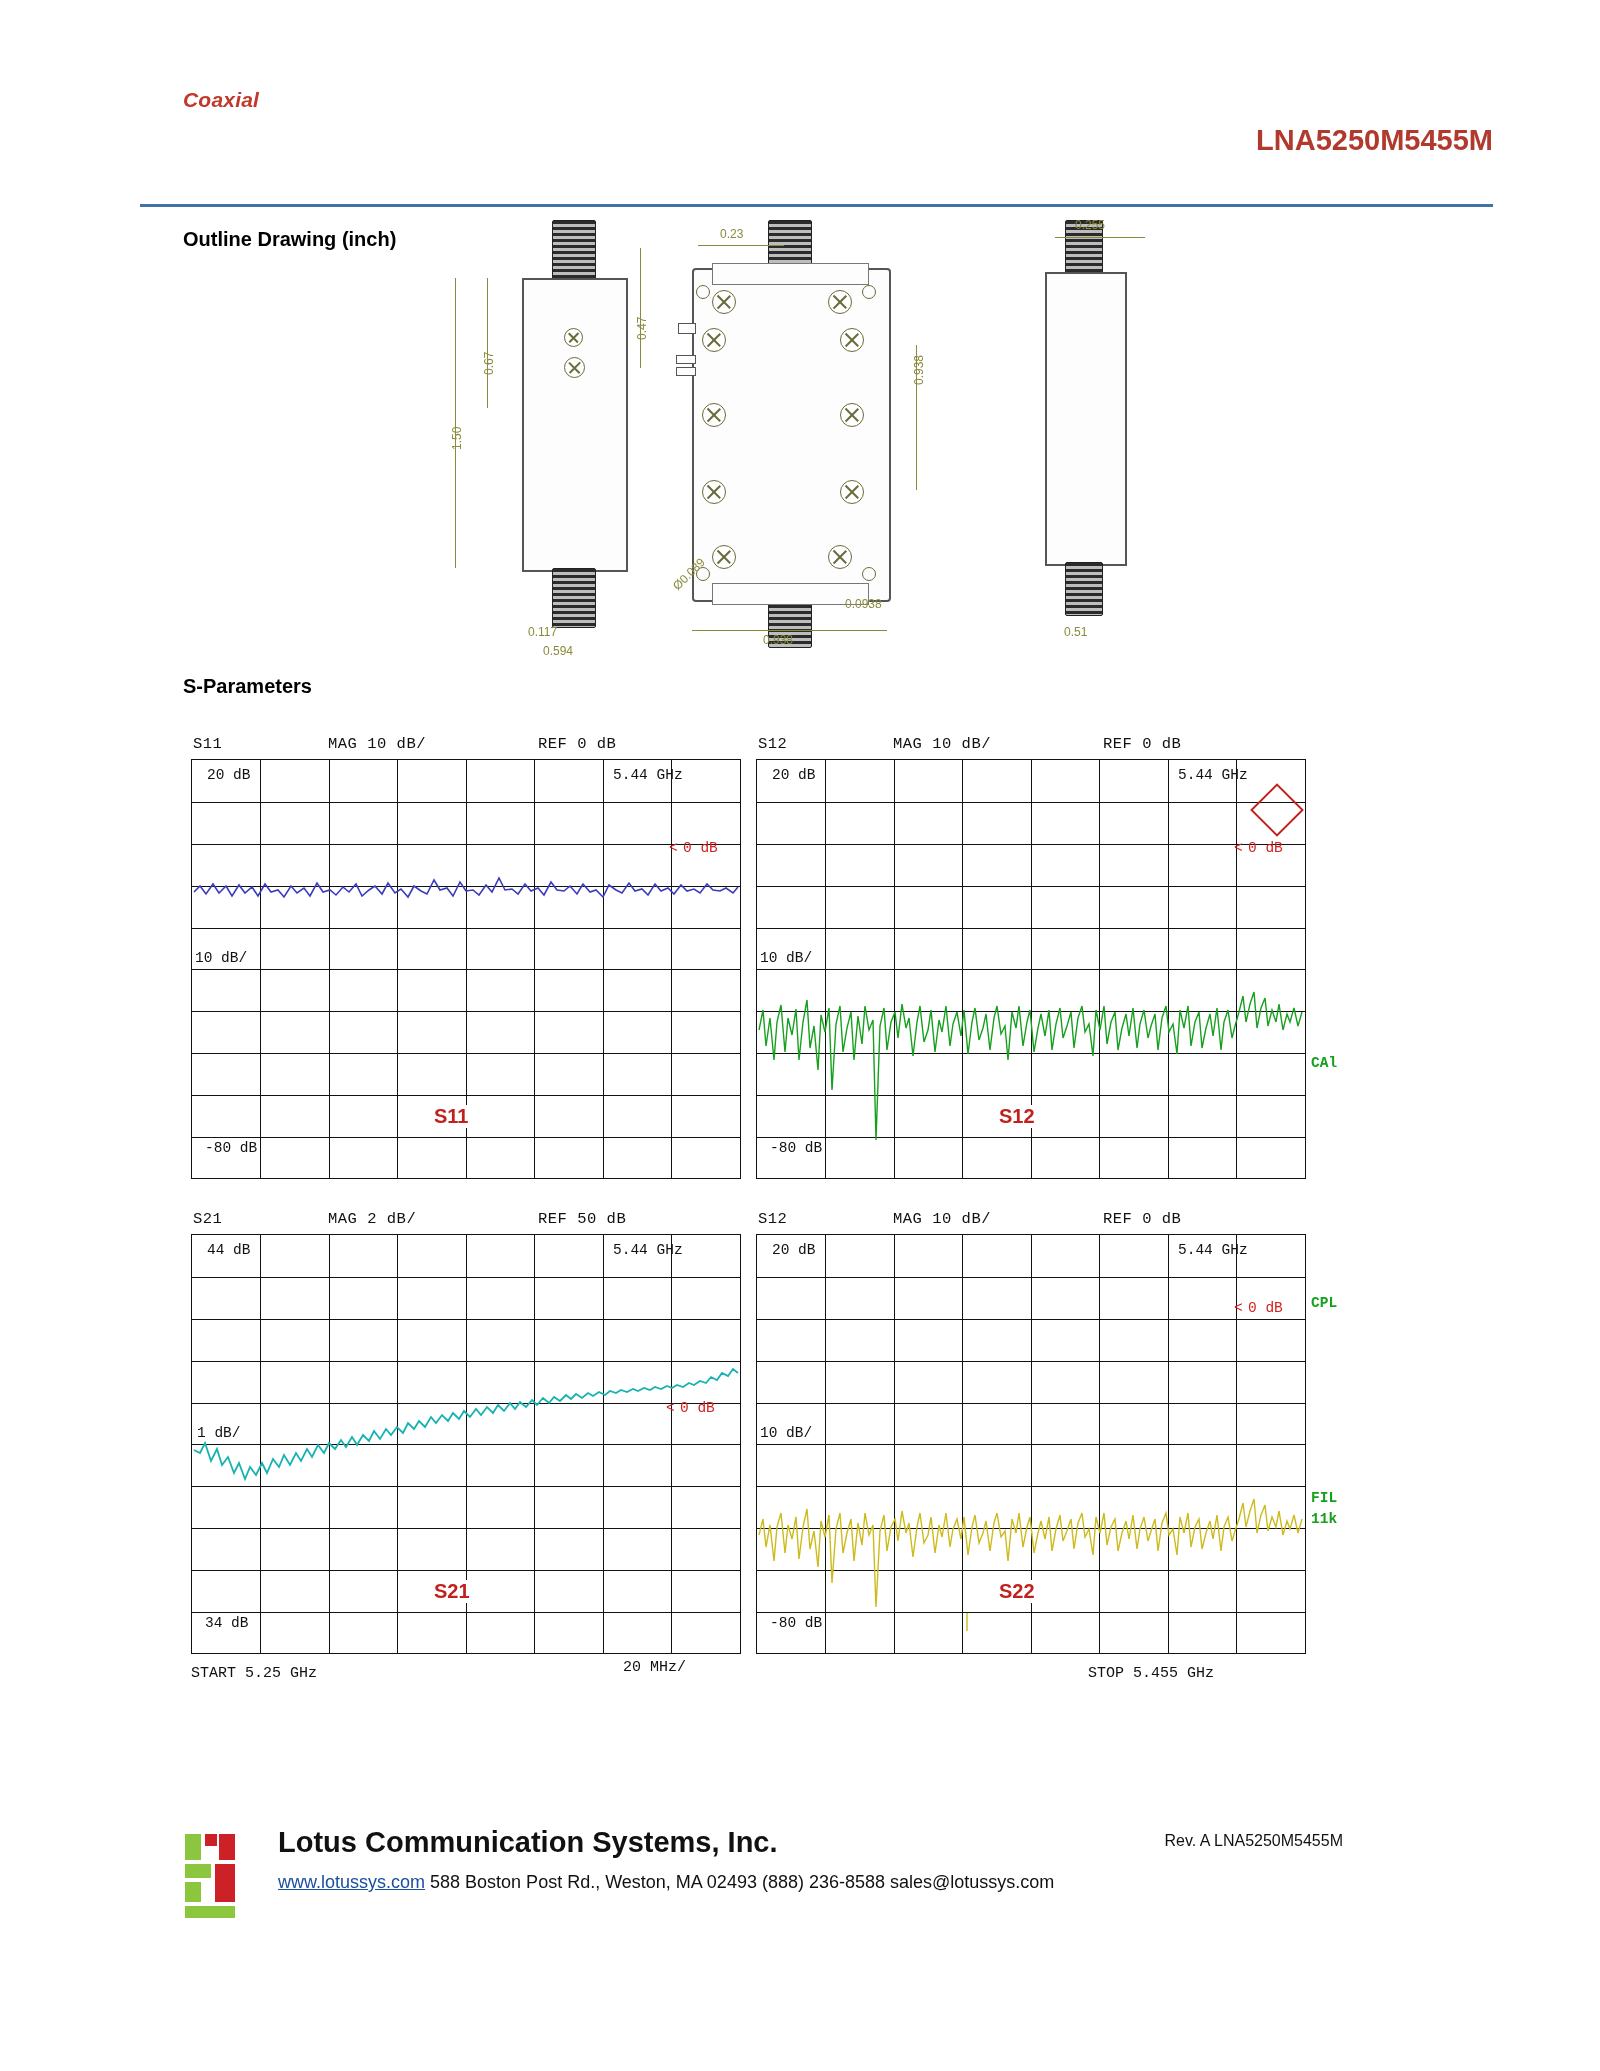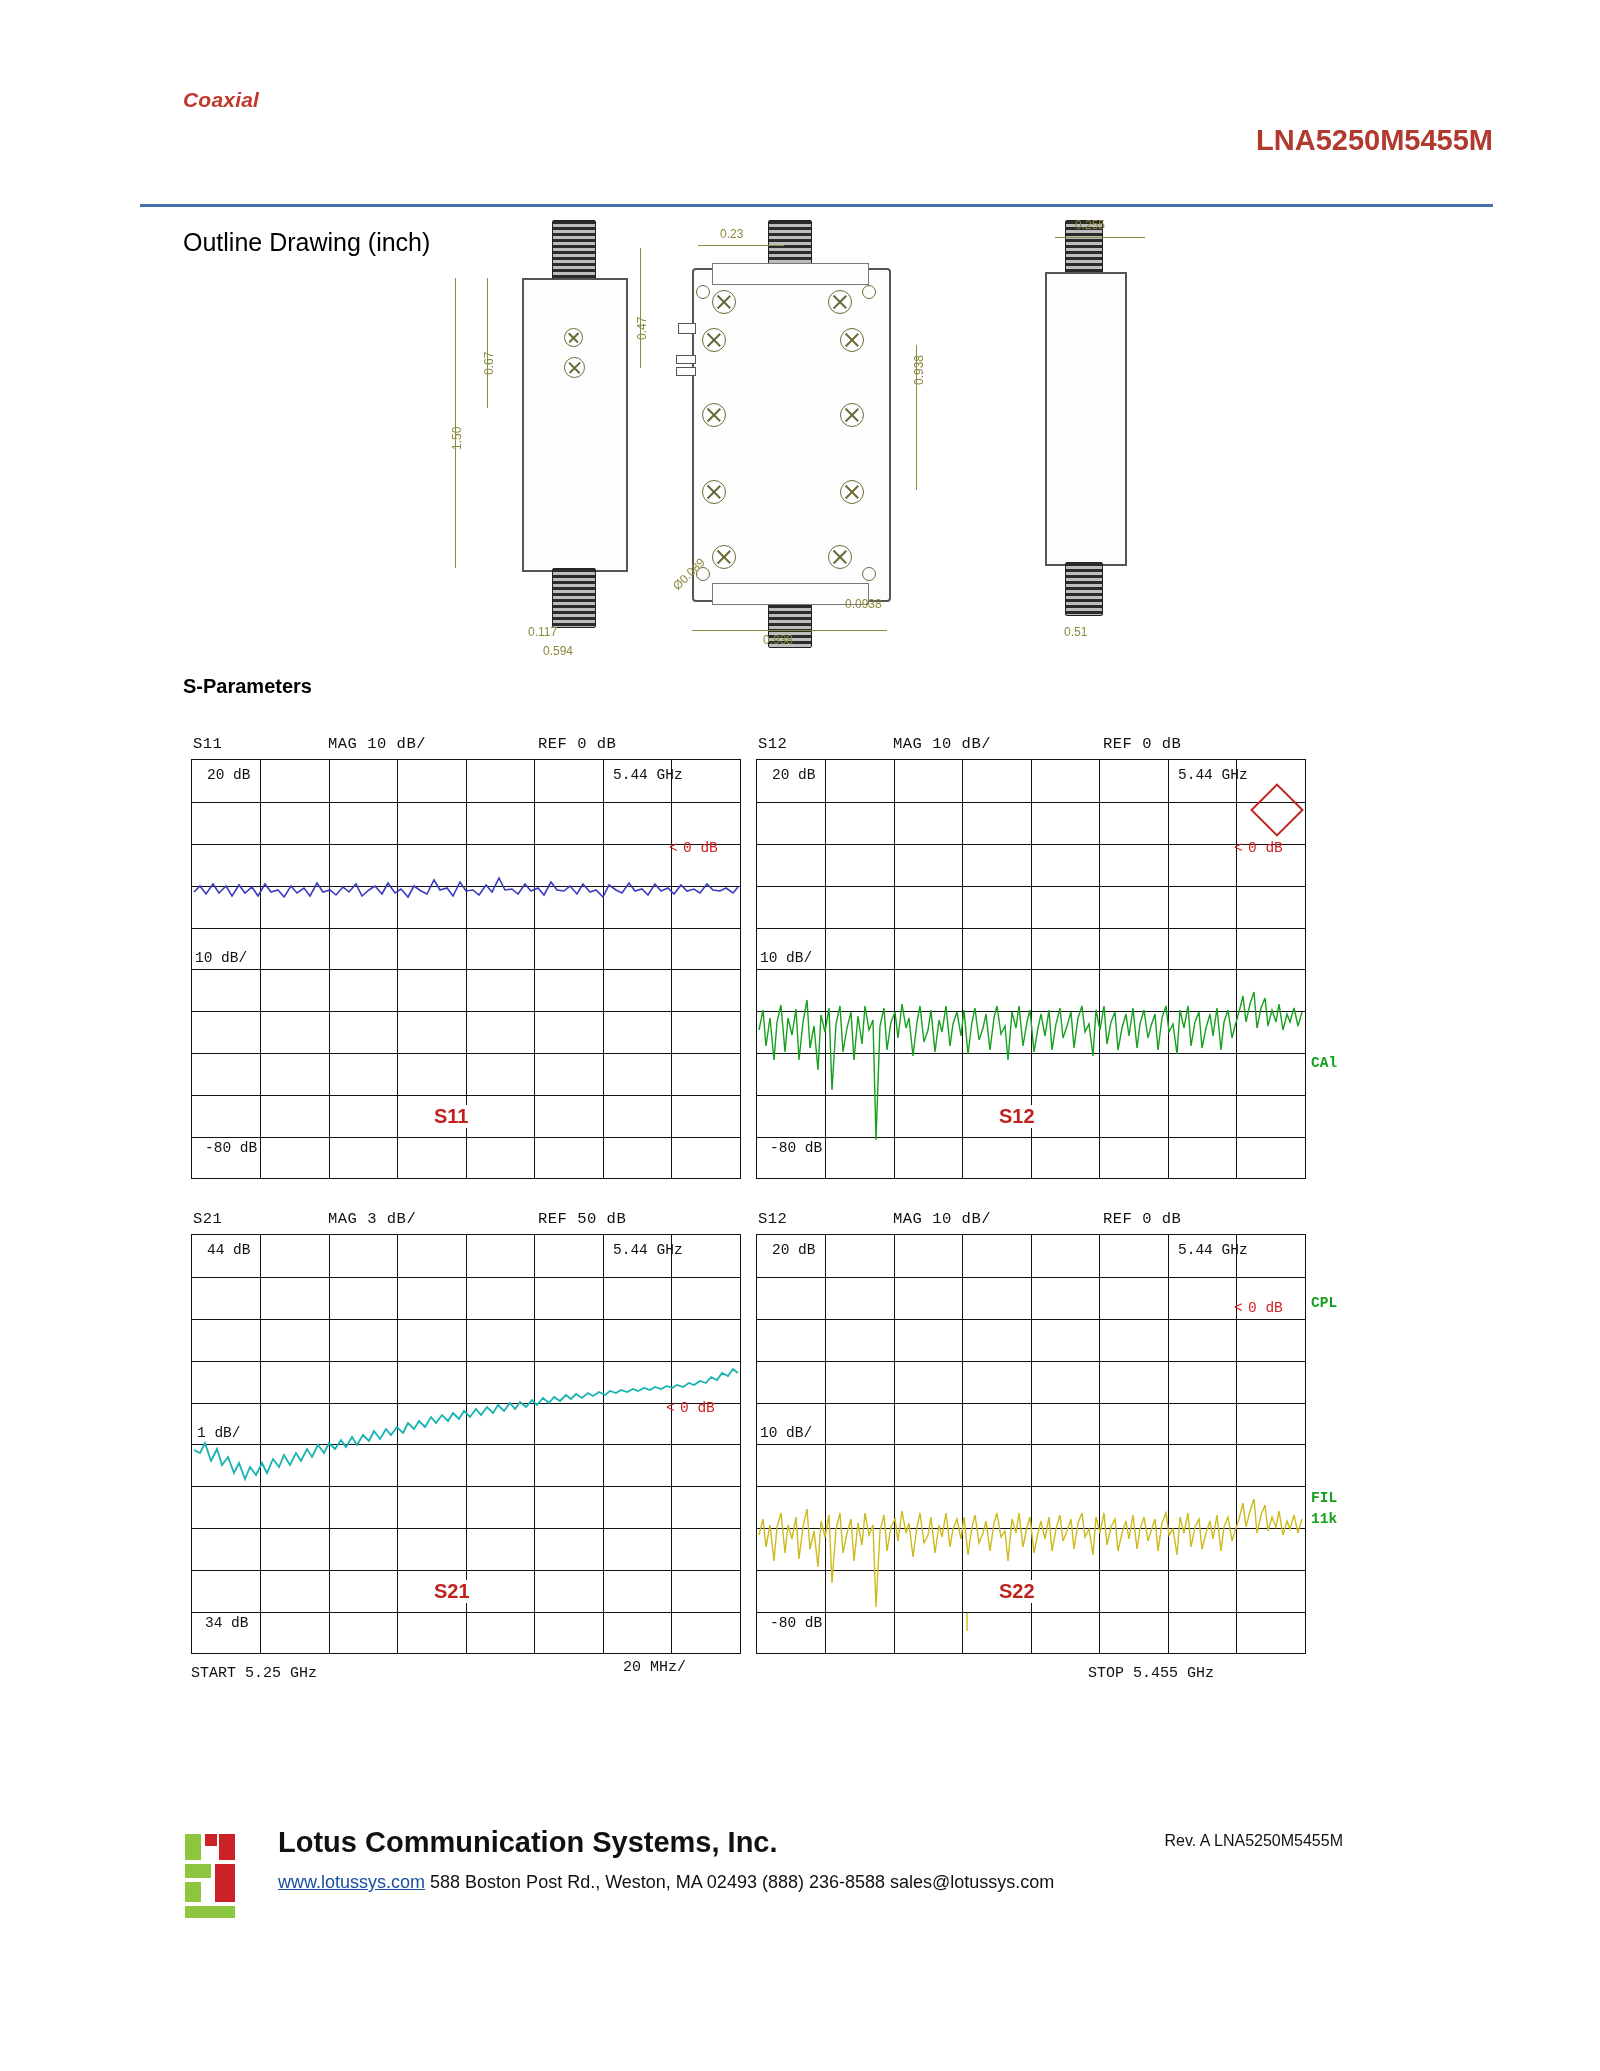--- a/index.html
+++ b/index.html
@@ -7,21 +7,21 @@
   .page{position:absolute;left:0;top:0;width:1600px;height:1566px;border-radius:20px;}
 
   
   .hdr{position:absolute;left:183px;top:88px;width:1310px;}
   .hdr .coax{font-style:italic;font-weight:bold;font-size:21px;color:#c0392b;letter-spacing:.2px;}
   .hdr .title{font-weight:bold;font-size:29px;color:#b03a2e;margin-top:8px;}
   .hdr .pn{position:absolute;right:0;top:36px;font-weight:bold;font-size:29px;color:#b03a2e;}
   .rule{position:absolute;left:140px;top:204px;width:1353px;height:3px;background:#4472a8;}
 
   
-  .sec-outline{position:absolute;left:183px;top:228px;font-weight:normal;font-size:25px;}
+  .sec-outline{position:absolute;left:183px;top:228px;font-weight:bold;font-size:20px;}
   .sec-sparam{position:absolute;left:183px;top:675px;font-weight:bold;font-size:20px;}
 
   
   .draw{position:absolute;left:430px;top:215px;width:800px;height:470px;}
   .dimtxt{position:absolute;font-family:"Liberation Sans",sans-serif;font-size:12px;color:#8a8a3c;white-space:nowrap;}
   .dimtxt.rot{transform:rotate(-90deg);transform-origin:left top;}
   .dimline{position:absolute;background:#8a8a3c;}
   .body-rect{position:absolute;border:2px solid #555;background:#fdfdfd;}
   .conn{position:absolute;background:repeating-linear-gradient(180deg,#2b2b2b 0 3px,#bdbdbd 3px 6px);border:1px solid #222;border-radius:2px;}
   .screw{position:absolute;border:1.5px solid #6a6a3a;border-radius:50%;background:#fff;}
@@ -187,21 +187,21 @@
     <div class="ptxt" style="left:995px;top:32px;">5.44 GHz</div>
     <div class="ptxt" style="left:575px;top:215px;background:#fff;padding:0 2px;">10 dB/</div>
     <div class="ptxt red" style="left:1065px;top:105px;">0 dB</div>
     <div class="ptxt red" style="left:1051px;top:105px;">&lt;</div>
     <div class="marker" style="left:1075px;top:56px;"></div>
     <div class="ptxt" style="left:587px;top:405px;">-80 dB</div>
     <div class="plabel" style="left:810px;top:370px;background:#fff;padding:0 6px;">S12</div>
     <div class="sidetxt" style="left:1128px;top:320px;color:#16a01e;">CAl</div>
 
     <div class="plot-hdr" style="left:10px;top:475px;">S21</div>
-    <div class="plot-hdr" style="left:145px;top:475px;">MAG 3 dB/</div>
+    <div class="plot-hdr" style="left:145px;top:475px;">MAG 2 dB/</div>
     <div class="plot-hdr" style="left:355px;top:475px;">REF 50 dB</div>
 
     <div class="grid" style="left:8px;top:499px;width:548px;height:418px;">
       <div class="gl v" style="left:68px;"></div>
         <div class="gl v" style="left:137px;"></div>
       <div class="gl v" style="left:205px;"></div>
         <div class="gl v" style="left:274px;"></div>
       <div class="gl v" style="left:342px;"></div>
         <div class="gl v" style="left:411px;"></div>
       <div class="gl v" style="left:479px;"></div>

